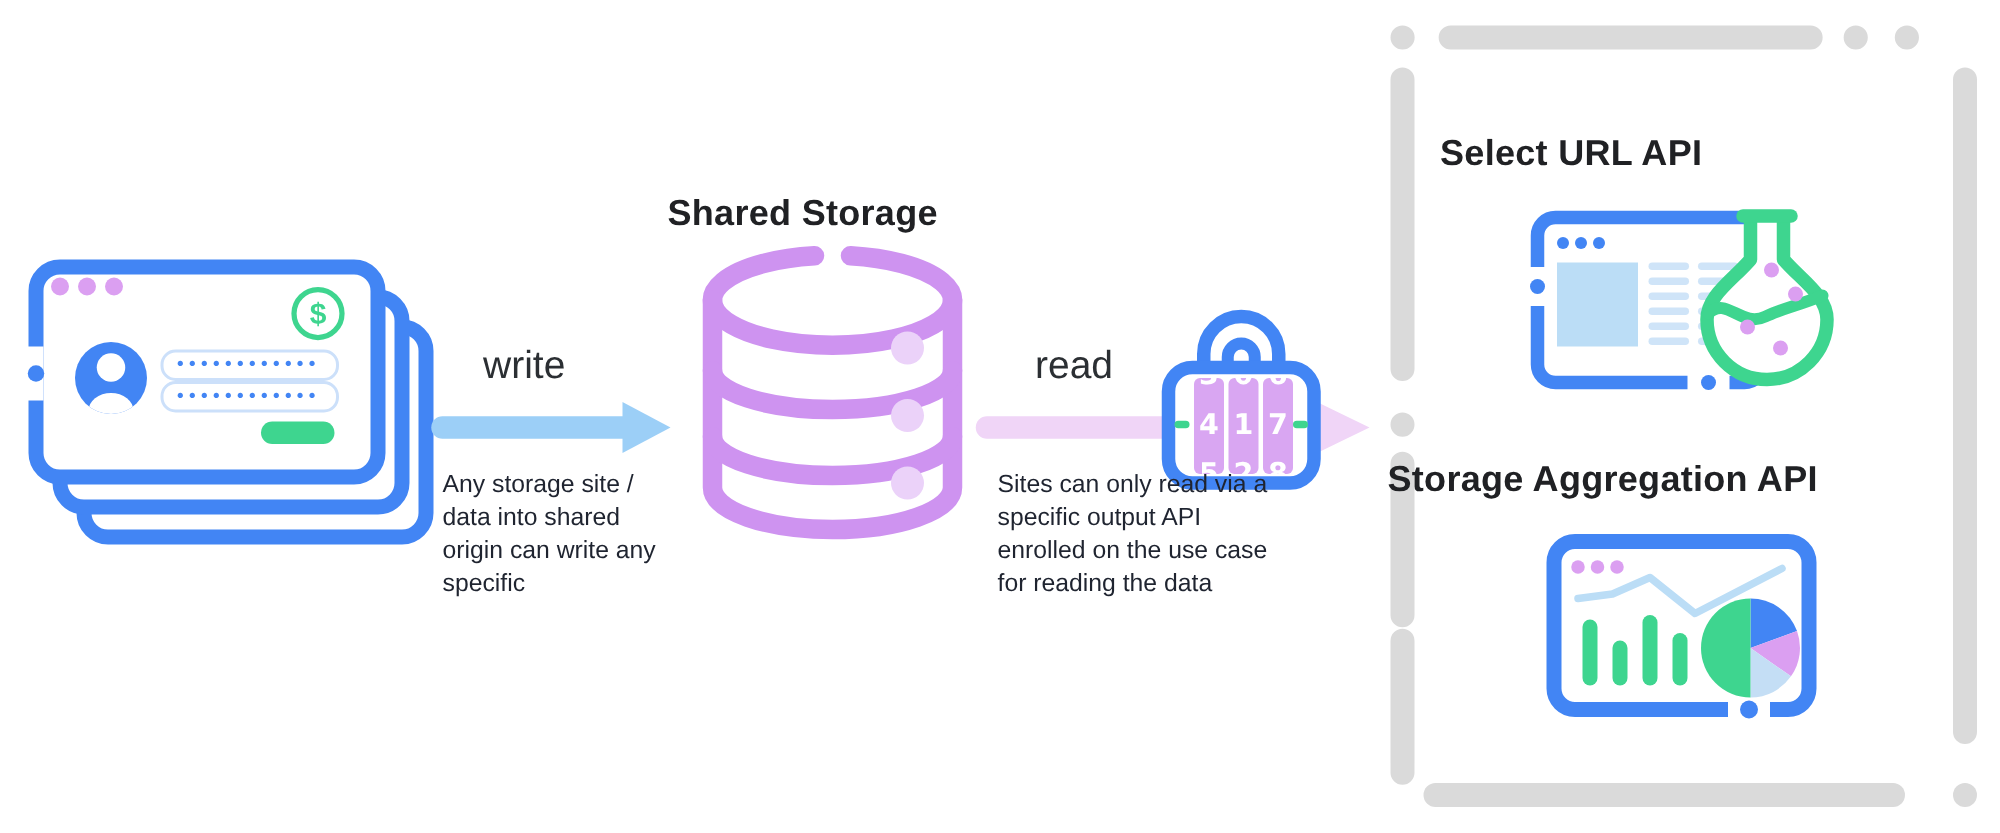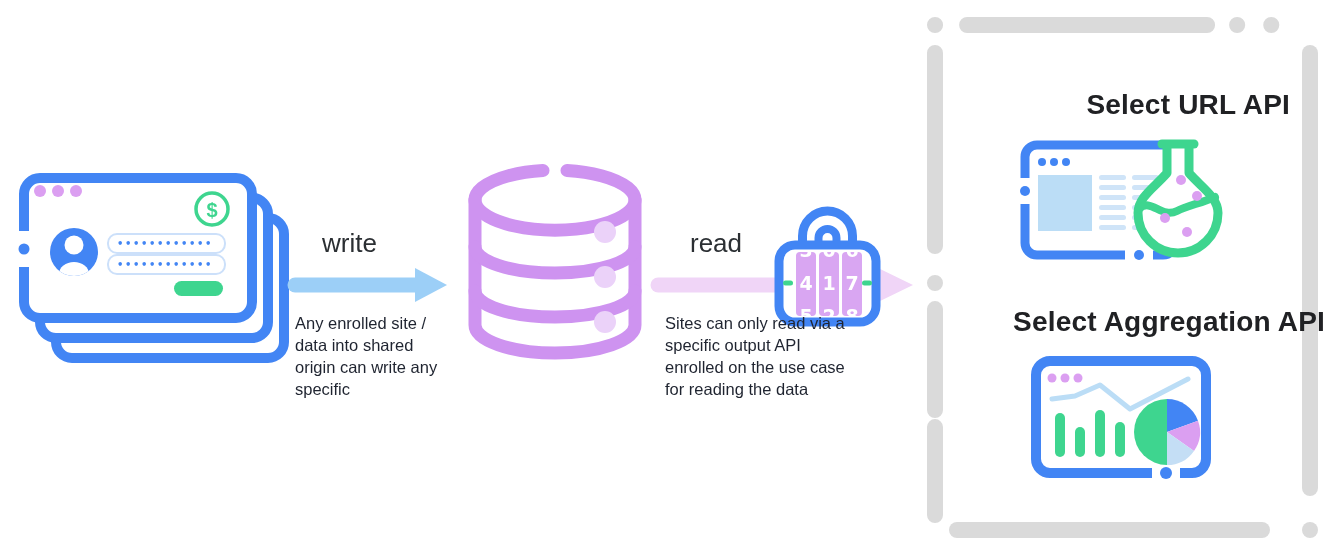--- a/index.html
+++ b/index.html
@@ -6,21 +6,21 @@
     --blue:#4285F4; --green:#3ED58F; --purple:#CE93F0; --purple-dot:#DB9FF1;
     --purple-light:#EBD2F9; --dial-purple:#D9A6F2; --arrow-blue:#9CCFF7;
     --arrow-pink:#F0D5F7; --lightblue:#BBDDF6; --lightblue2:#CFE4F8;
     --gray-dash:#DADADA; --ink:#202124; --input-border:#CCE0FA;
   }
   *{margin:0;padding:0;box-sizing:border-box}
   html,body{background:#fff}
   body{font-family:"Liberation Sans",sans-serif;color:var(--ink)}
   #stage{position:relative;width:1333px;height:555px;overflow:hidden;background:#fff}
   .abs{position:absolute}
-  .title{font-weight:bold;font-size:28px;text-align:right;color:var(--ink);letter-spacing:.2px}
+  .title{font-weight:bold;font-size:24px;text-align:left;color:var(--ink);letter-spacing:.2px}
   .flowlabel{font-size:26px;color:#2b2f33;text-align:left}
   .caption{font-size:16.5px;line-height:22px;color:#1f2430}
   svg{display:block;overflow:visible}
   .stroke-blue{stroke:var(--blue);fill:none}
   .fill-blue{fill:var(--blue)}
   .fill-green{fill:var(--green)}
   .stroke-green{stroke:var(--green);fill:none}
   .fill-purdot{fill:var(--purple-dot)}
   .fill-purlight{fill:var(--purple-light)}
   .stroke-purple{stroke:var(--purple);fill:none}
@@ -78,26 +78,27 @@
 
   <div class="abs pwd" style="left:117px;top:238px">••••••••••••</div>
   <div class="abs pwd" style="left:117px;top:259px">••••••••••••</div>
 
   <div class="abs flowlabel" style="left:322px;top:228px;width:100px">write</div>
   <svg class="abs" style="left:285px;top:262px" width="185" height="46" viewBox="0 0 185 46">
     <line x1="10" y1="23" x2="130" y2="23" stroke="#9CCFF7" stroke-width="15" stroke-linecap="round"></line>
     <polygon points="130,6 130,40 162,23" fill="#9CCFF7"></polygon>
   </svg>
   <div class="abs caption" style="left:295px;top:312px;width:185px">
-    <div>Any enrolled site /</div>
+    <div>Any storage site /</div>
     <div>data into shared</div>
     <div>origin can write any</div>
     <div>specific</div>
   </div>
 
+  <div class="abs title" style="left:445px;top:129px;width:220px">Shared Storage</div>
   <svg class="abs" style="left:465px;top:160px" width="180" height="200" viewBox="0 0 180 200">
     <g class="stroke-purple" stroke-width="13" stroke-linecap="round">
       <path d="M102,10.5 A80,30 0 1 1 78,10.5"></path>
       <path d="M10,40 L10,165 A80,28 0 0 0 170,165 L170,40"></path>
       <path d="M10,87 A80,26 0 0 0 170,87"></path>
       <path d="M10,131 A80,26 0 0 0 170,131"></path>
     </g>
     <circle cx="140" cy="72" r="11" class="fill-purlight"></circle>
     <circle cx="140" cy="117" r="11" class="fill-purlight"></circle>
     <circle cx="140" cy="162" r="11" class="fill-purlight"></circle>
@@ -183,21 +184,21 @@
       <path d="M152,14 L152,40 C140,54 123,64 123,80 A40,40 0 1 0 203,80 C203,64 186,54 174,40 L174,14" class="stroke-green fill-white" stroke-width="9" stroke-linejoin="round" stroke-linecap="round"></path>
       <path d="M147,11 H179" class="stroke-green" stroke-width="9" stroke-linecap="round"></path>
       <path d="M124,76 C136,64 146,86 162,78 C172,73 186,70 200,64" class="stroke-green" stroke-width="8" stroke-linecap="round"></path>
       <circle cx="166" cy="47" r="5" class="fill-purdot"></circle>
       <circle cx="182" cy="63" r="5" class="fill-purdot"></circle>
       <circle cx="150" cy="85" r="5" class="fill-purdot"></circle>
       <circle cx="172" cy="99" r="5" class="fill-purdot"></circle>
     </g>
   </svg>
 
-  <div class="abs title" style="left:925px;top:306px;width:400px">Select Aggregation API</div>
+  <div class="abs title" style="left:925px;top:306px;width:400px">Storage Aggregation API</div>
   <svg class="abs" style="left:1030px;top:355px" width="195" height="130" viewBox="0 0 195 130">
     <rect x="6" y="6" width="170" height="112" rx="14" class="fill-white stroke-blue" stroke-width="10"></rect>
     <rect x="122" y="110" width="28" height="16" class="fill-white"></rect>
     <circle cx="136" cy="118" r="6" class="fill-blue"></circle>
     <g>
       <circle cx="22" cy="23" r="4.5" class="fill-purdot"></circle>
       <circle cx="35" cy="23" r="4.5" class="fill-purdot"></circle>
       <circle cx="48" cy="23" r="4.5" class="fill-purdot"></circle>
     </g>
     <polyline points="22,44 45,41 70,30 100,54 158,24" fill="none" stroke="#BBDDF6" stroke-width="5" stroke-linecap="round" stroke-linejoin="round"></polyline>

